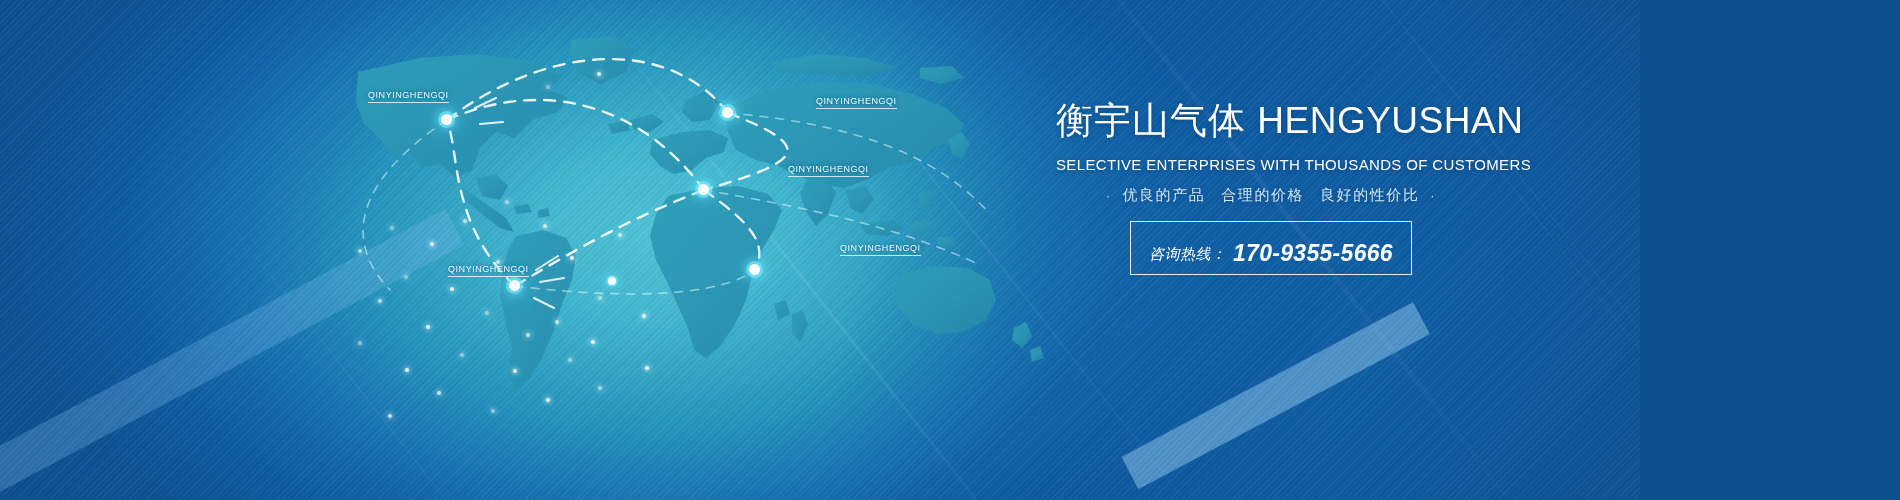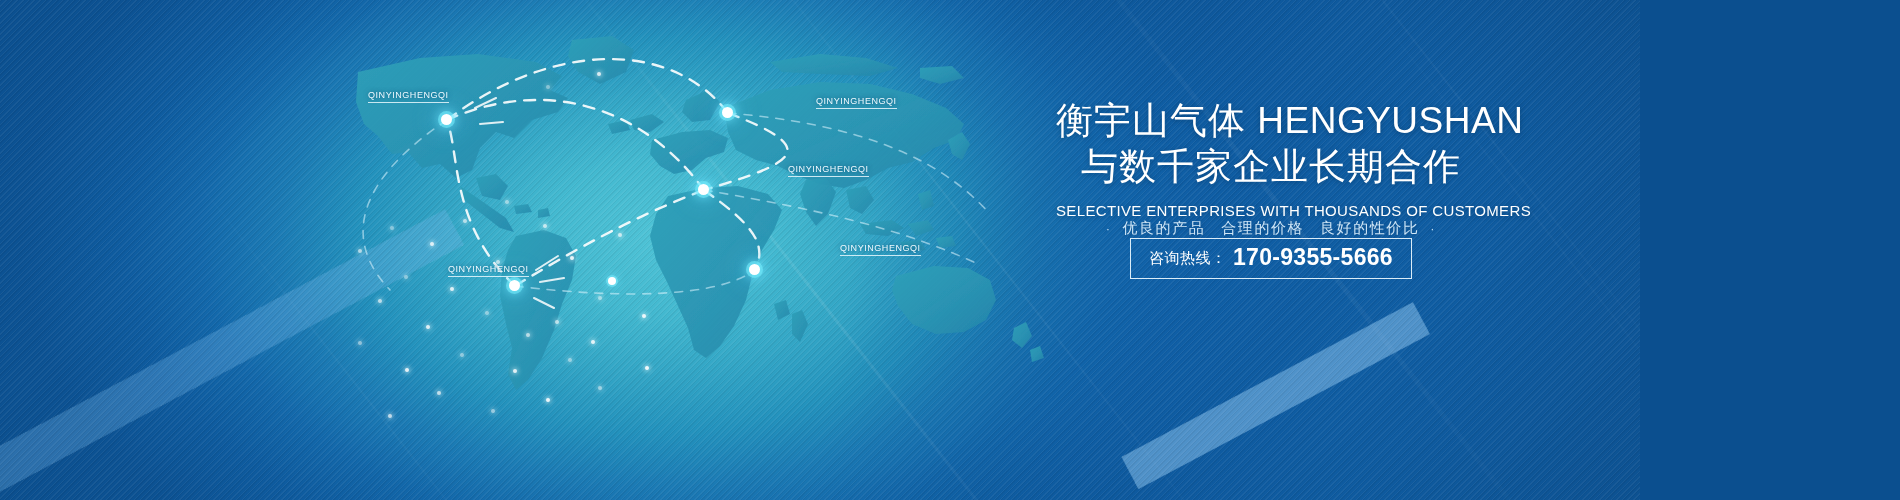--- a/index.html
+++ b/index.html
@@ -137,35 +137,38 @@
   .subtitle{
     margin-top:12px;
     color:#ffffff;
     font-size:15px;
     font-weight:normal;
     letter-spacing:.35px;
     white-space:nowrap;
     text-shadow:0 1px 4px rgba(6,52,96,.5);
   }
   .tagline{
+    margin-top:13px;
     color:#cfe6f7;
     font-size:15px;
     letter-spacing:1.6px;
     white-space:nowrap;
     text-shadow:0 1px 4px rgba(6,52,96,.45);
   }
   .tagline .dot{color:#bcdaf0; font-size:13px;}
   .tagline .seg{margin:0 5px;}
 
   .phone-box{
     display:inline-block;
-    padding:7px 18px 9px 18px;
+    margin-top:16px;
+    padding:20px 18px 9px 18px;
     border:1px solid rgba(235,248,255,.92);
     white-space:nowrap;
     line-height:1;
+    font-style:italic;
   }
   .phone-label{
     color:#ffffff;
     font-size:15px;
     letter-spacing:.5px;
     vertical-align:middle;
   }
   .phone-num{
     color:#ffffff;
     font-size:23px;
@@ -343,21 +346,20 @@
       </div>
   </div>
 
   <div id="textblock">
 
     <div class="h-line">
       <span>衡宇山气体</span>
       <span class="en">HENGYUSHAN</span>
     </div>
 
-    <div class="h-line">与数千家企业长期合作</div>
 
     <div class="subtitle">SELECTIVE ENTERPRISES WITH THOUSANDS OF CUSTOMERS</div>
 
     <div class="tagline">
       <span class="dot">·</span>
       <span class="seg">优良的产品</span>
       <span class="seg">合理的价格</span>
       <span class="seg">良好的性价比</span>
       <span class="dot">·</span>
     </div>

